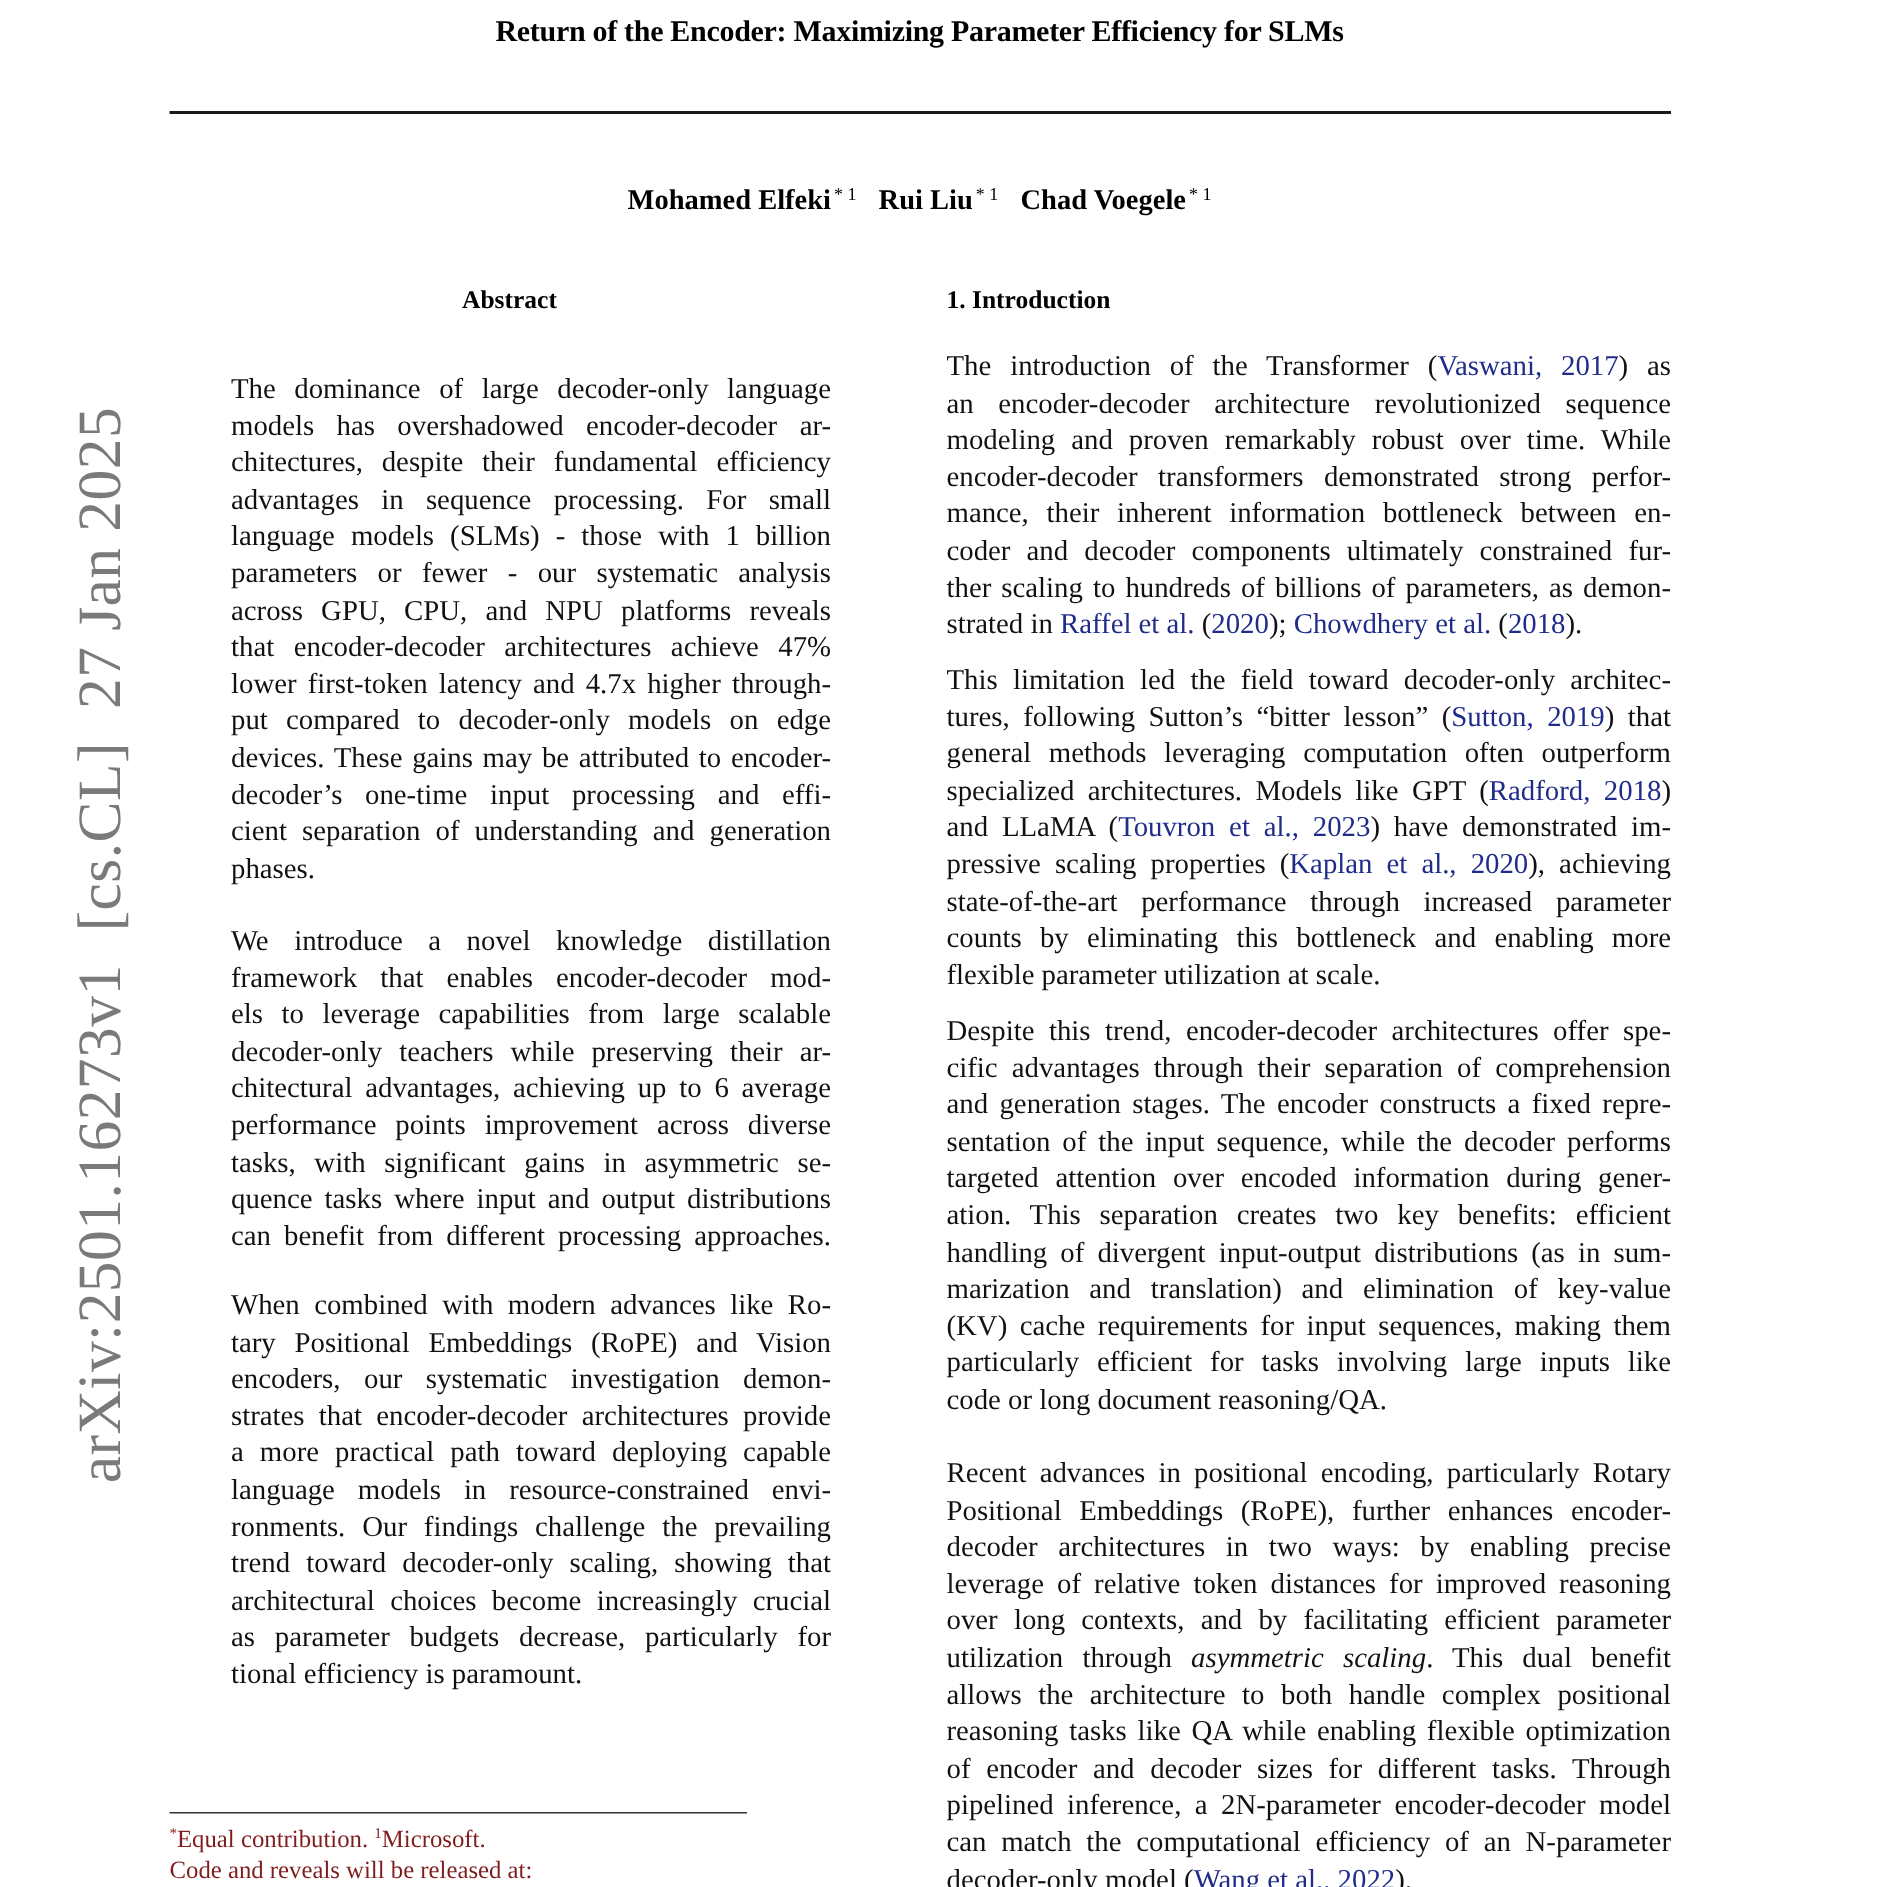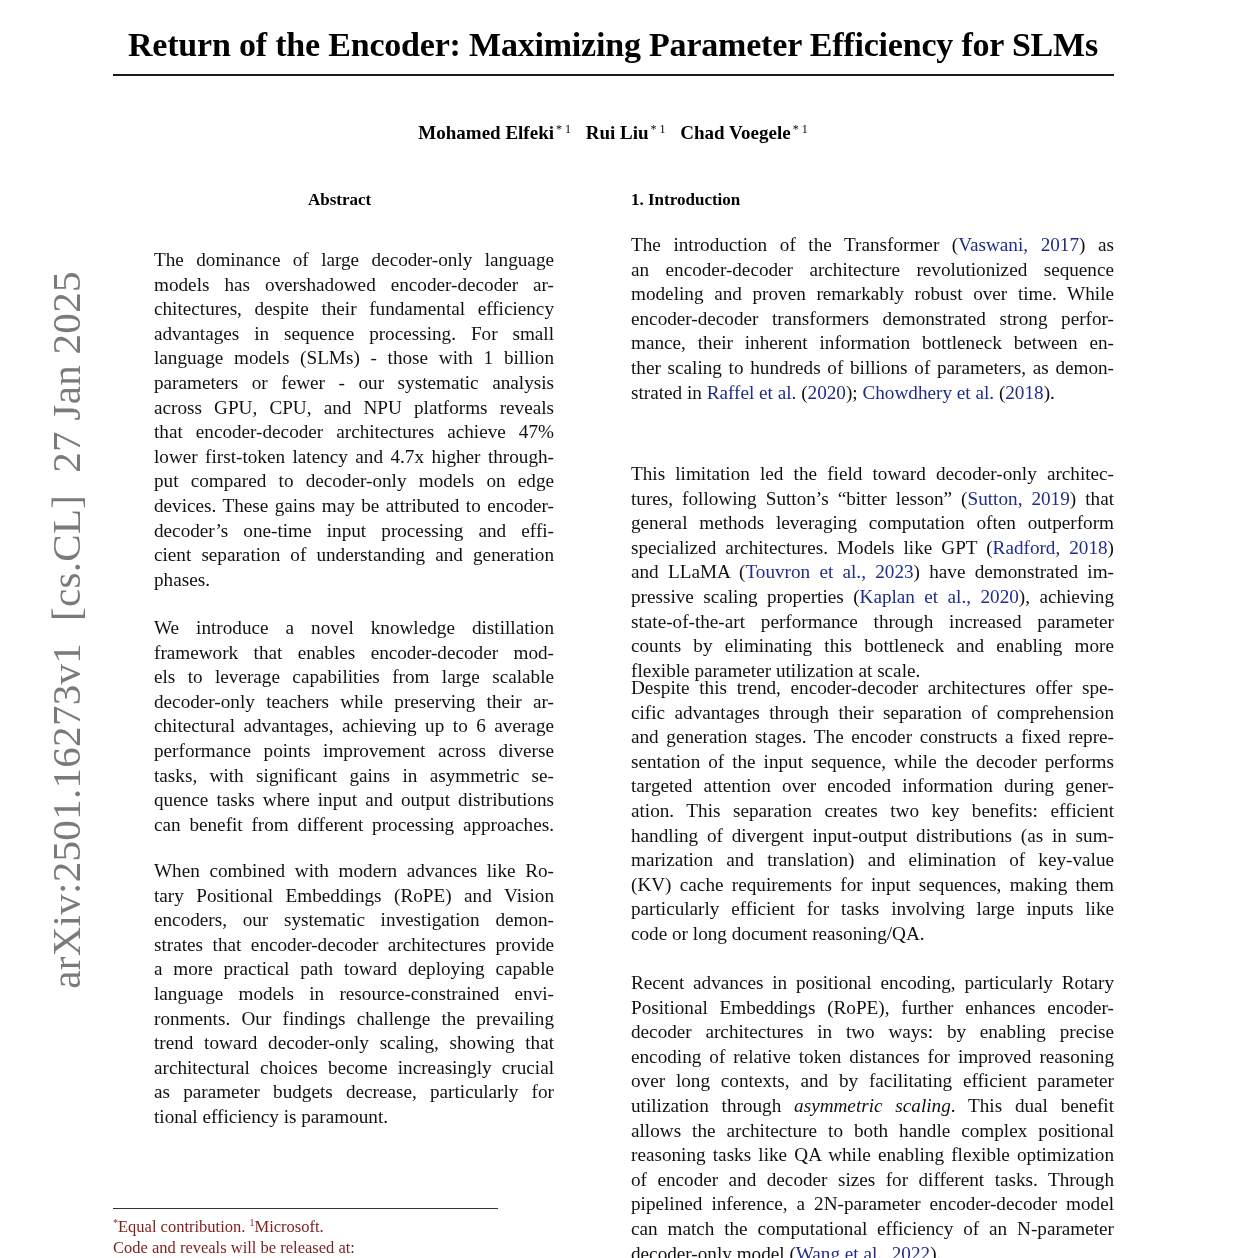--- a/index.html
+++ b/index.html
@@ -1,22 +1,22 @@
 <!DOCTYPE html>
 <html><head>
 <meta charset="utf-8">
 <style>
   html, body { margin: 0; padding: 0; background: #ffffff; }
   body {
     width: 1258px; height: 1258px; position: relative; overflow: hidden;
     font-family: "Liberation Serif", "DejaVu Serif", serif; color: #111111;
   }
   .title {
-    position: absolute; left: 0; width: 1226px; top: 26px; text-align: center;
-    font-weight: bold; font-size: 34px; letter-spacing: -0.2px; color: #000;
+    position: absolute; left: 0; width: 1226px; top: 10px; text-align: center;
+    font-weight: bold; font-size: 20px; letter-spacing: -0.2px; color: #000;
   }
   .rule-top {
     position: absolute; left: 113px; width: 1001px; top: 74px; height: 0;
     border-top: 2.5px solid #1a1a1a;
   }
   .authors {
     position: absolute; left: 0; width: 1226px; top: 122px; text-align: center;
     font-weight: bold; font-size: 19px; color: #000;
   }
   .authors .author { margin: 16px 5px; }
@@ -111,25 +111,26 @@
 </div>
 
 <div class="section-head" style="left:631px; top:190px;">1. Introduction</div>
 
 <div class="col right-col" style="top:233px;">
   <span class="line"><span>The introduction of the Transformer (</span><a class="cite">Vaswani, 2017</a><span>) as</span></span>
   <span class="line">an encoder-decoder architecture revolutionized sequence</span>
   <span class="line">modeling and proven remarkably robust over time. While</span>
   <span class="line">encoder-decoder transformers demonstrated strong perfor-</span>
   <span class="line">mance, their inherent information bottleneck between en-</span>
+  <span class="line">coder and decoder components ultimately constrained fur-</span>
   <span class="line">ther scaling to hundreds of billions of parameters, as demon-</span>
   <span class="line last"><span>strated in </span><a class="cite">Raffel et al.</a><span> (</span><a class="cite">2020</a><span>); </span><a class="cite">Chowdhery et al.</a><span> (</span><a class="cite">2018</a><span>).</span></span>
 </div>
 
-<div class="col right-col" style="top:442px;margin-top:20px;">
+<div class="col right-col" style="top:442px;">
   <span class="line">This limitation led the field toward decoder-only architec-</span>
   <span class="line"><span>tures, following Sutton’s “bitter lesson” (</span><a class="cite">Sutton, 2019</a><span>) that</span></span>
   <span class="line">general methods leveraging computation often outperform</span>
   <span class="line"><span>specialized architectures. Models like GPT (</span><a class="cite">Radford, 2018</a><span>)</span></span>
   <span class="line"><span>and LLaMA (</span><a class="cite">Touvron et al., 2023</a><span>) have demonstrated im-</span></span>
   <span class="line"><span>pressive scaling properties (</span><a class="cite">Kaplan et al., 2020</a><span>), achieving</span></span>
   <span class="line">state-of-the-art performance through increased parameter</span>
   <span class="line">counts by eliminating this bottleneck and enabling more</span>
   <span class="line last">flexible parameter utilization at scale.</span>
 </div>
@@ -145,21 +146,21 @@
   <span class="line">marization and translation) and elimination of key-value</span>
   <span class="line">(KV) cache requirements for input sequences, making them</span>
   <span class="line">particularly efficient for tasks involving large inputs like</span>
   <span class="line last">code or long document reasoning/QA.</span>
 </div>
 
 <div class="col right-col" style="top:959px;margin-top:12px;">
   <span class="line">Recent advances in positional encoding, particularly Rotary</span>
   <span class="line">Positional Embeddings (RoPE), further enhances encoder-</span>
   <span class="line">decoder architectures in two ways:  by enabling precise</span>
-  <span class="line">encoding of relative token distances for improved reasoning</span>
+  <span class="line">leverage of relative token distances for improved reasoning</span>
   <span class="line">over long contexts, and by facilitating efficient parameter</span>
   <span class="line"><span>utilization through </span><em>asymmetric scaling</em><span>.  This dual benefit</span></span>
   <span class="line">allows the architecture to both handle complex positional</span>
   <span class="line">reasoning tasks like QA while enabling flexible optimization</span>
   <span class="line">of encoder and decoder sizes for different tasks.  Through</span>
   <span class="line">pipelined inference, a 2N-parameter encoder-decoder model</span>
   <span class="line">can match the computational efficiency of an N-parameter</span>
   <span class="line last"><span>decoder-only model (</span><a class="cite">Wang et al., 2022</a><span>).</span></span>
 </div>
 

